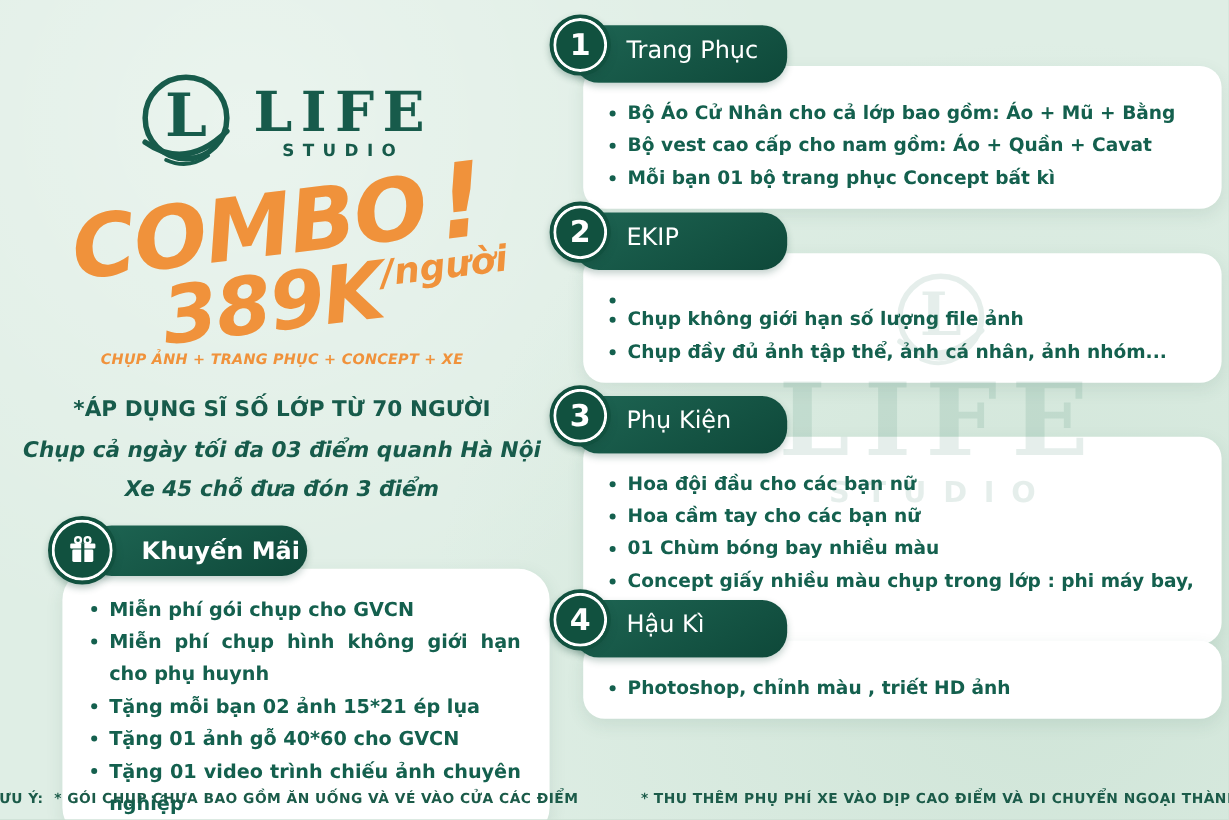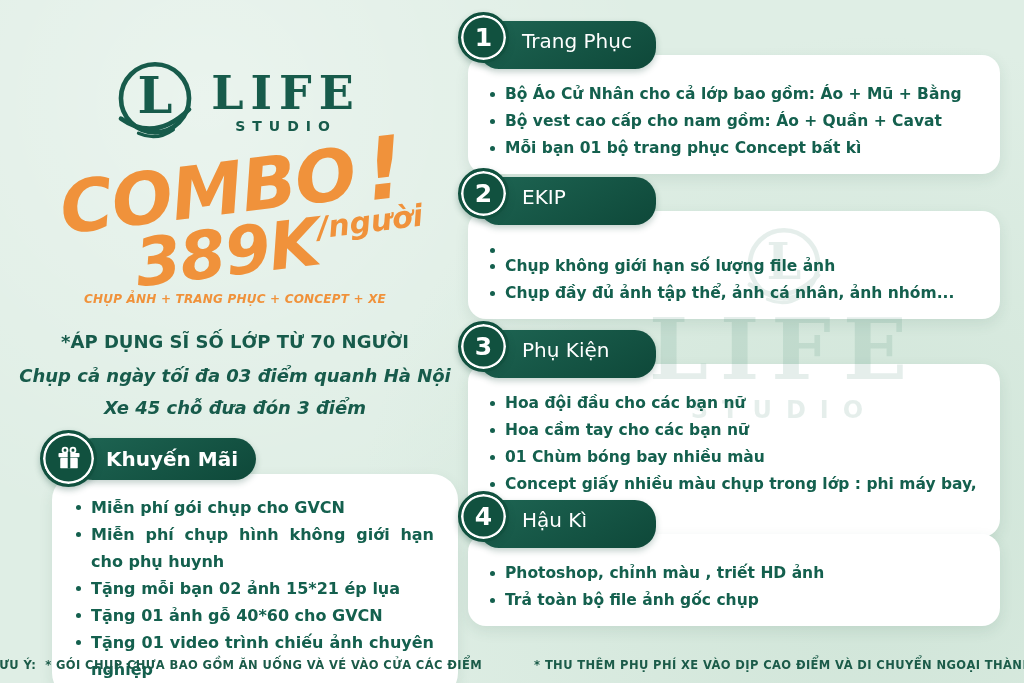--- a/index.html
+++ b/index.html
@@ -35,21 +35,21 @@
               color:#f0923b; font-weight:800; font-style:italic; font-size:12px; letter-spacing:.2px; z-index:2; }
 
   .cond { position:absolute; left:5px; width:460px; text-align:center; color:#175b4b; font-weight:800; font-size:18px; z-index:2; }
   .cond-1 { top:331px; }
   .cond-2 { top:365px; font-style:italic; }
   .cond-3 { top:397px; font-style:italic; }
 
   
   .km-pill { position:absolute; top:438px; left:72px; width:184px; height:42px; border-radius:22px;
              background:linear-gradient(150deg,#1e6553 0%,#0e4839 100%);
-             color:#fff; font-weight:800; font-size:20px; line-height:42px; padding-left:34px;
+             color:#fff; font-weight:800; font-size:20px; line-height:42px; padding-left:46px;
              box-shadow:0 3px 6px rgba(20,70,55,.25); z-index:3; }
   .km-circle { position:absolute; top:430px; left:40px; width:57px; height:57px; border-radius:50%;
                background:#11513f; border:3px solid #11513f; box-shadow:inset 0 0 0 2.5px #ffffff, 0 3px 6px rgba(20,70,55,.3);
                display:flex; align-items:center; justify-content:center; z-index:4; }
 
   .km-card { position:absolute; top:474px; left:52px; width:406px; background:#fff; border-radius:26px;
              padding:20px 24px 16px 24px; box-shadow:0 5px 14px rgba(40,90,70,.10); z-index:1; }
 
   ul.blist { list-style:none; }
   ul.blist li { display:flex; align-items:flex-start; }
@@ -60,21 +60,21 @@
   .section { position:absolute; left:458px; width:556px; z-index:1; }
   .sec-1 { top:12px; } .sec-2 { top:168px; } .sec-3 { top:321px; } .sec-4 { top:491px; }
 
   .num-circle { position:absolute; left:0; top:0; width:51px; height:51px; border-radius:50%;
                 background:#11513f; border:3px solid #11513f; box-shadow:inset 0 0 0 2.5px #ffffff, 0 3px 6px rgba(20,70,55,.3);
                 color:#fff; font-weight:800; font-size:25px; display:flex; align-items:center; justify-content:center; z-index:4; }
   .sec-pill { position:absolute; left:20px; top:9px; width:178px; height:48px; border-radius:21px;
               background:linear-gradient(150deg,#1e6553 0%,#0e4839 100%);
               color:#fff; font-weight:400; font-size:20px; line-height:41px; padding-left:44px;
               box-shadow:0 3px 6px rgba(20,70,55,.25); z-index:3; white-space:nowrap; }
-  .sec-card { position:absolute; left:10px; top:43px; width:532px; background:#fff; border-radius:18px;
+  .sec-card { position:absolute; left:28px; top:43px; width:532px; background:#fff; border-radius:18px;
               padding:26px 20px 12px 22px; box-shadow:0 5px 14px rgba(40,90,70,.10); z-index:1; }
   .sec-card .btxt { color:#14604e; font-weight:700; font-size:15.5px; line-height:27px; }
 
   
   .watermark { position:absolute; left:604px; top:222px; width:360px; opacity:.12; z-index:5;
                display:flex; flex-direction:column; align-items:center; pointer-events:none; }
   .wm-name { font-family:"DejaVu Serif","Liberation Serif",serif; font-size:84px; font-weight:700;
              letter-spacing:12px; color:#2f7d63; line-height:1; margin-top:-6px; }
   .wm-sub  { font-size:24px; font-weight:700; letter-spacing:14px; color:#2f7d63; margin-top:4px; }
 
@@ -227,24 +227,20 @@
 
   <div class="section sec-4">
     <div class="sec-pill">Hậu Kì</div>
     <div class="num-circle">4</div>
     <div class="sec-card">
       <ul class="blist">
         <li>
             <span class="dot"></span>
             <span class="btxt">Photoshop, chỉnh màu , triết HD ảnh</span>
           </li>
-        <li>
-            <span class="dot"></span>
-            <span class="btxt">Trả toàn bộ file ảnh gốc chụp</span>
-          </li>
       </ul>
     </div>
   </div>
 
   <div class="foot">
     <div class="foot-group">
       <span>LƯU Ý:</span>
       <span>* GÓI CHỤP CHƯA BAO GỒM ĂN UỐNG VÀ VÉ VÀO CỬA CÁC ĐIỂM</span>
     </div>
     <div class="foot-group">

